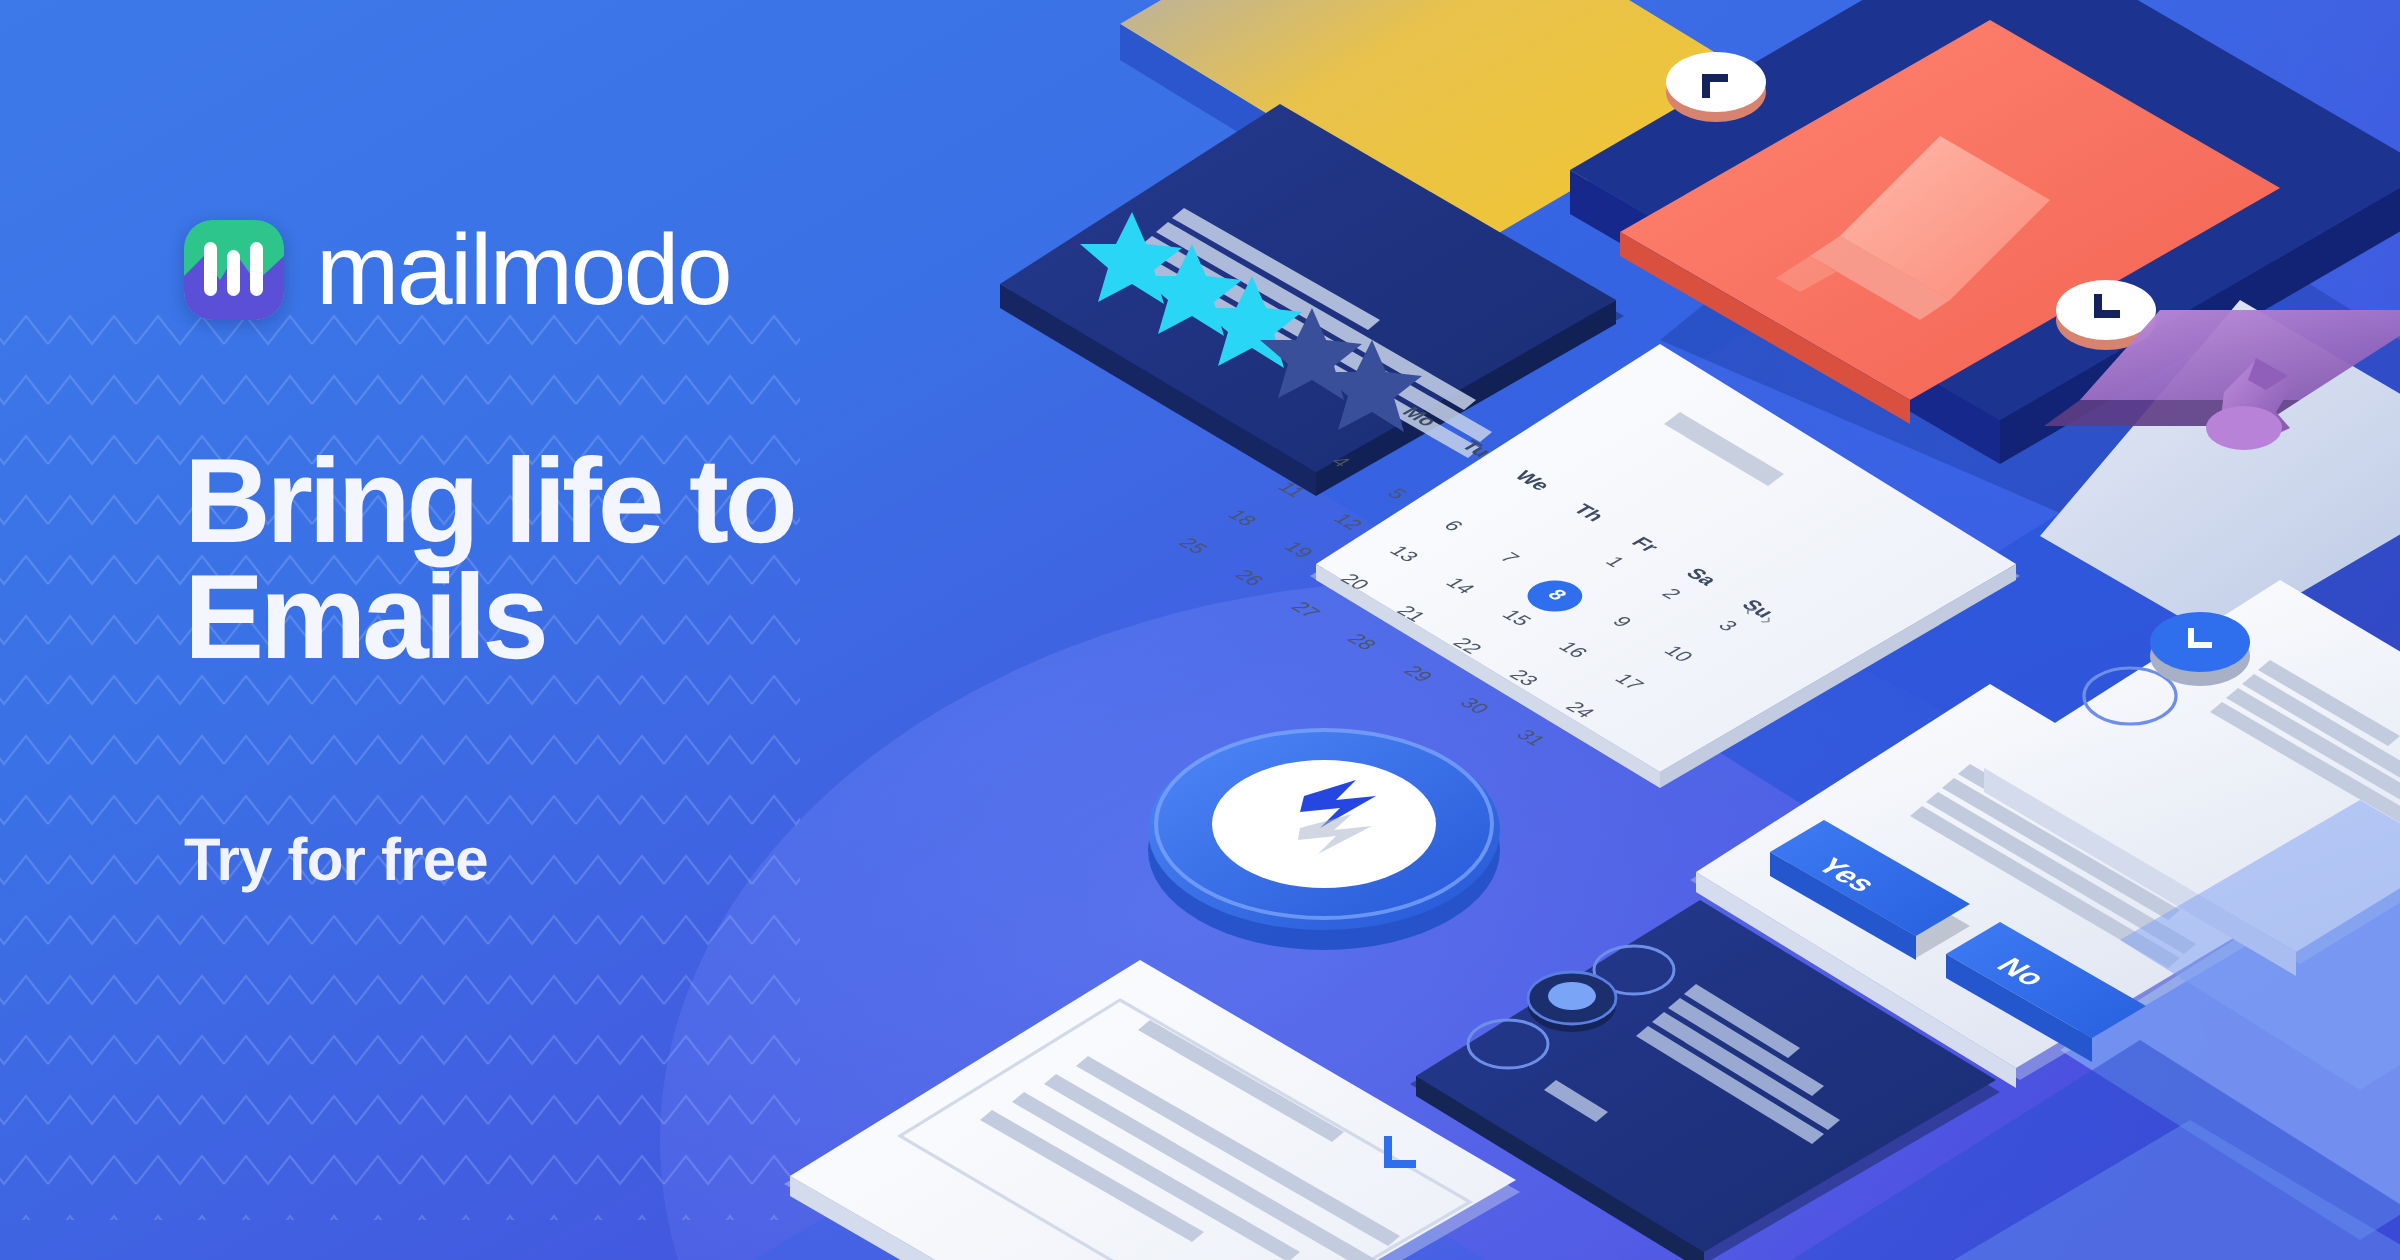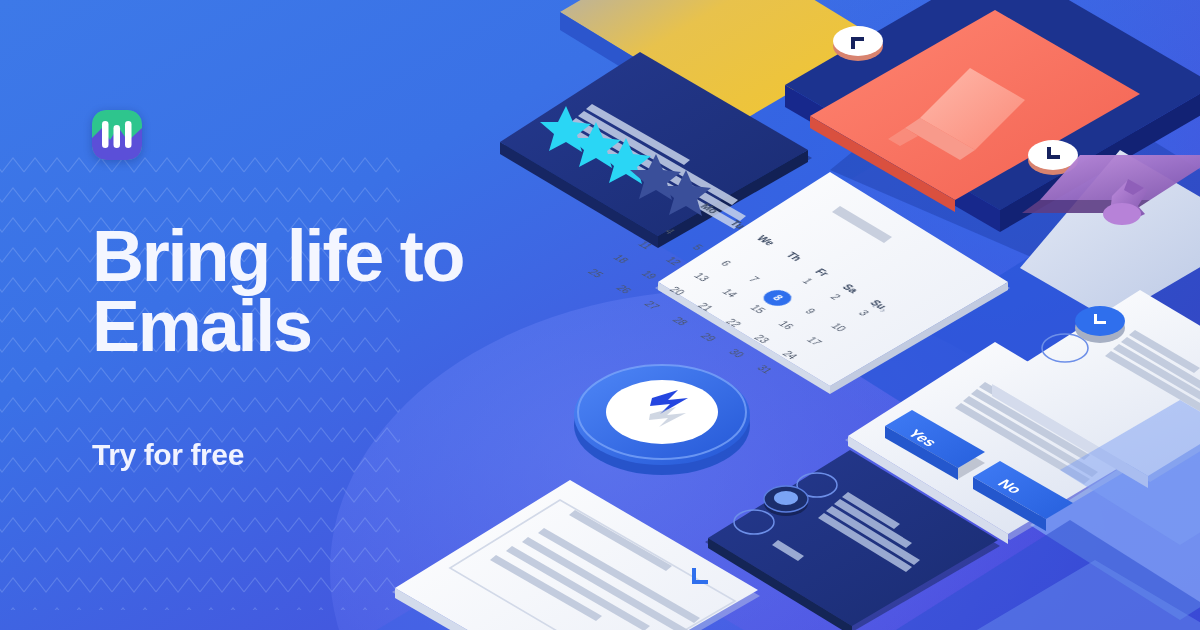--- a/index.html
+++ b/index.html
@@ -50,21 +50,21 @@
     overflow:hidden; flex:0 0 auto;
     box-shadow:0 2px 8px rgba(10,25,70,.25);
   }
   .brand-name {
     font-size:50px; line-height:1; font-weight:400;
     color:#ffffff; letter-spacing:-1.2px;
   }
 
   .headline {
     margin-top:62px;
-    font-size:72px; line-height:.97; font-weight:700;
+    font-size:60px; line-height:.97; font-weight:700;
     color:#f4f6ff; letter-spacing:-2.2px;
     white-space:pre-line;
   }
 
   .cta {
     margin-top:76px;
     font-size:30px; font-weight:700; color:#f1f3ff;
     letter-spacing:-.4px;
     display:inline-block;
     text-align:right;
@@ -418,20 +418,21 @@
           </defs>
           <g clip-path="url(#logoClip)">
             <rect x="0" y="0" width="50" height="50" fill="#2ec58d"></rect>
             <path d="M0 28 L10 18 L18 30 L26 17 L36 31 L50 18 L50 50 L0 50 Z" fill="#5b4fd8"></path>
             <rect x="10" y="11" width="6.5" height="27" rx="3.25" fill="#ffffff"></rect>
             <rect x="21.5" y="15" width="6.5" height="23" rx="3.25" fill="#ffffff"></rect>
             <rect x="33" y="11" width="6.5" height="27" rx="3.25" fill="#ffffff"></rect>
           </g>
         </svg>
       </span>
+      <span class="brand-name">mailmodo</span>
     </div>
 
     <h1 class="headline">Bring life to
 Emails</h1>
 
     <span class="cta">Try for free</span>
   </div>
 
 </div>
 

